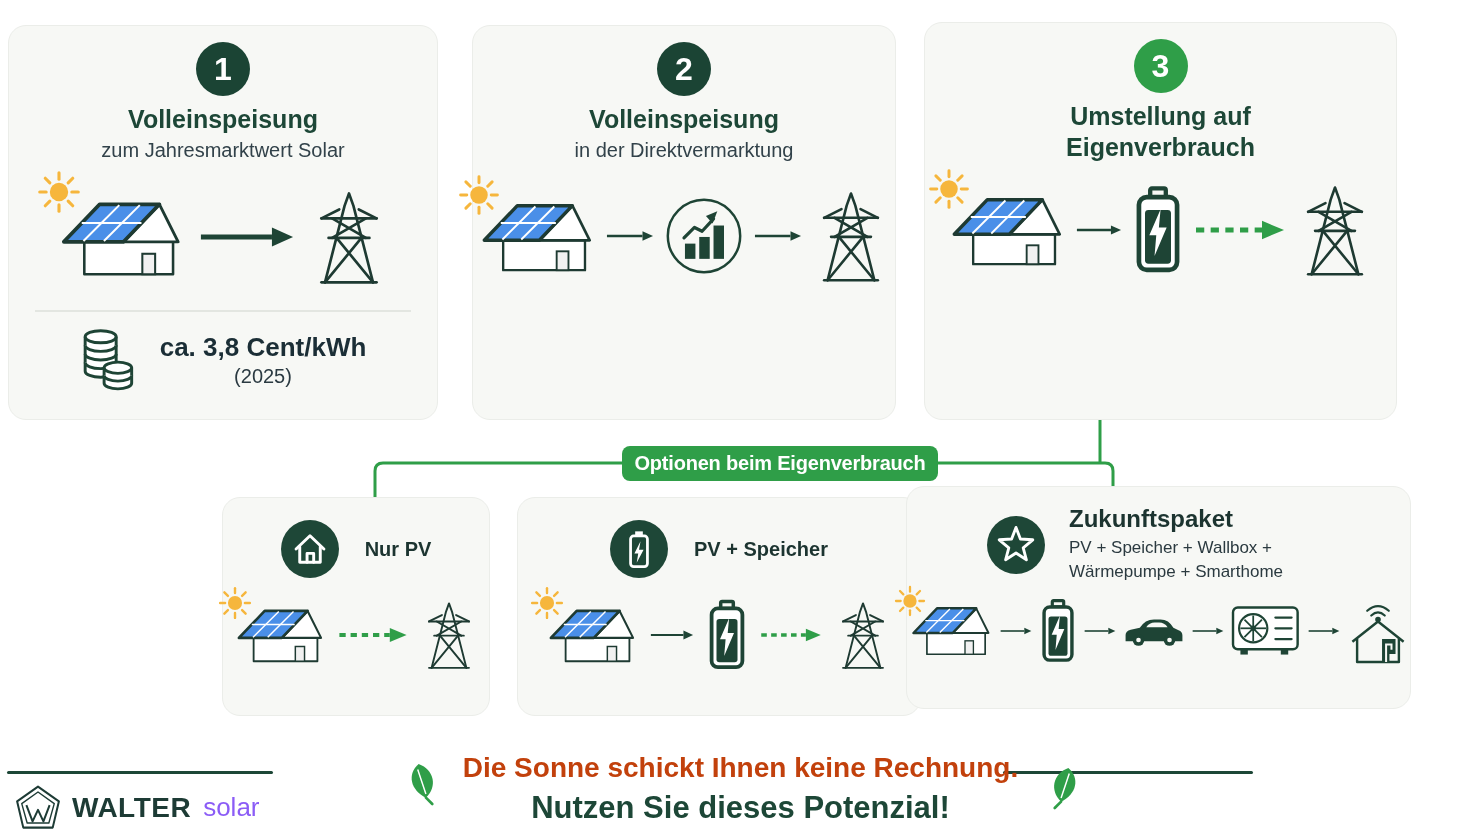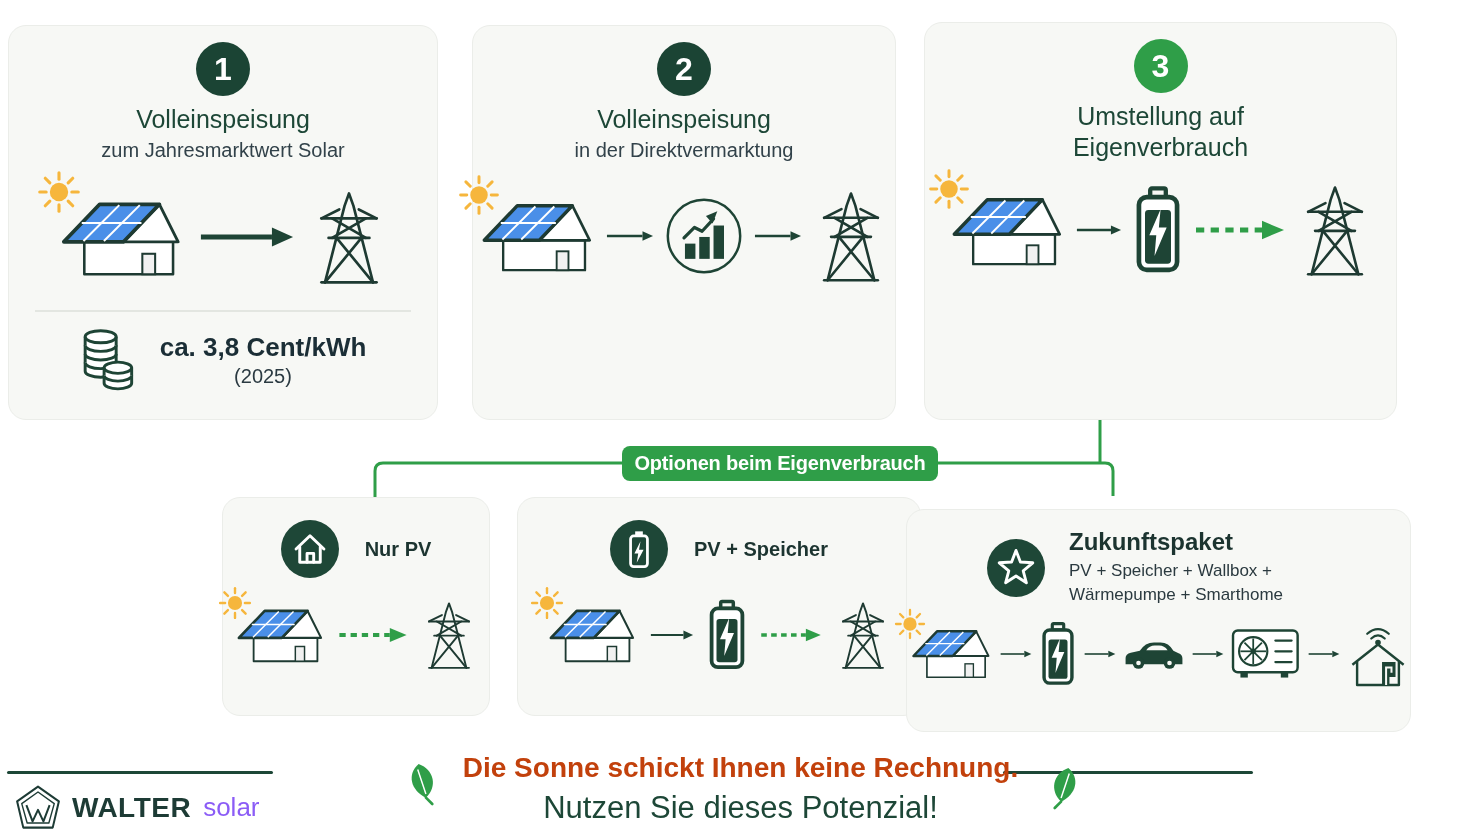--- a/index.html
+++ b/index.html
@@ -15,41 +15,41 @@
   .card1{left:8px;top:25px;width:430px;height:395px;}
   .card2{left:472px;top:25px;width:424px;height:395px;}
   .card3{left:924px;top:22px;width:473px;height:398px;}
   .badge{
     width:54px;height:54px;border-radius:50%;margin:16px auto 8px auto;
     display:flex;align-items:center;justify-content:center;
     color:#ffffff;font-size:32px;font-weight:bold;
   }
   .badge-dark{background:#1b4434;}
   .badge-green{background:#2f9e48;}
-  .step-title{margin:0;text-align:center;font-size:25px;font-weight:normal;color:#1d4737;line-height:1.25;}
+  .step-title{margin:0;text-align:center;font-size:25px;font-weight:bold;color:#1d4737;line-height:1.25;}
   .step-sub{text-align:center;font-size:20px;color:#32424a;margin-top:4px;}
   .icon-row{display:flex;align-items:center;justify-content:center;margin-top:26px;gap:14px;}
   .card3 .icon-row{margin-top:18px;gap:10px;}
   .house-wrap{position:relative;display:inline-block;}
   .house-wrap .sun{position:absolute;}
   .divider{height:2px;background:#e3e6e1;margin:24px 26px 0 26px;}
   .price-row{display:flex;align-items:center;justify-content:center;gap:18px;margin-top:14px;}
   .price-main{font-size:26px;font-weight:bold;color:#1b2e36;line-height:1.2;text-align:center;}
   .price-year{font-size:20px;color:#2b3a42;text-align:center;margin-top:2px;}
   
   .connector{position:absolute;left:0;top:0;width:1481px;height:840px;pointer-events:none;}
   .banner{
     position:absolute;left:622px;top:446px;width:316px;height:35px;background:#2f9e48;
     border-radius:8px;display:flex;align-items:center;justify-content:center;
     color:#ffffff;font-size:20px;font-weight:bold;letter-spacing:-0.2px;
   }
   
   .opt1{left:222px;top:497px;width:268px;height:219px;}
   .opt2{left:517px;top:497px;width:404px;height:219px;}
-  .opt3{left:906px;top:509px;width:505px;height:223px;}
+  .opt3{left:906px;top:486px;width:505px;height:223px;}
   .opt-head{display:flex;align-items:center;justify-content:center;gap:26px;margin-top:22px;}
   .opt3 .opt-head{justify-content:flex-start;padding-left:80px;gap:24px;margin-top:18px;}
   .opt-circle{
     width:58px;height:58px;border-radius:50%;background:#1e4737;flex:0 0 auto;
     display:flex;align-items:center;justify-content:center;
   }
   .opt-label{font-size:20px;font-weight:bold;color:#1c3430;}
   .opt3-title{font-size:24px;font-weight:bold;color:#1c3430;line-height:1.15;}
   .opt3-sub{font-size:17px;color:#2b3a40;line-height:1.45;margin-top:3px;}
   .opt-icons{display:flex;align-items:center;justify-content:center;gap:12px;margin-top:20px;}
@@ -57,21 +57,21 @@
   
   .foot-line{position:absolute;top:771px;height:3px;background:#1d4737;border-radius:2px;}
   .foot-line-left{left:7px;width:266px;}
   .foot-line-right{left:1003px;width:250px;}
   .logo{position:absolute;left:14px;top:784px;display:flex;align-items:center;gap:10px;}
   .logo-name{font-size:28px;font-weight:bold;color:#1d3b35;letter-spacing:0.5px;}
   .logo-suffix{font-size:26px;font-weight:300;color:#8b5cf6;margin-left:2px;}
   .slogan1{position:absolute;left:0;right:0;top:752px;text-align:center;
     font-size:28px;font-weight:600;color:#c2410c;}
   .slogan2{position:absolute;left:0;right:0;top:790px;text-align:center;
-    font-size:31px;font-weight:400;color:#1d4737;}
+    font-size:31px;font-weight:700;color:#1d4737;}
   .leaf{position:absolute;}
   .leaf-left{left:405px;top:762px;}
   .leaf-right{left:1042px;top:766px;transform:scaleX(-1);}
 </style>
 </head>
 <body>
 
 <svg width="0" height="0" style="position:absolute" aria-hidden="true">
   <defs>
     <symbol id="sym-sun" viewBox="0 0 48 48">

